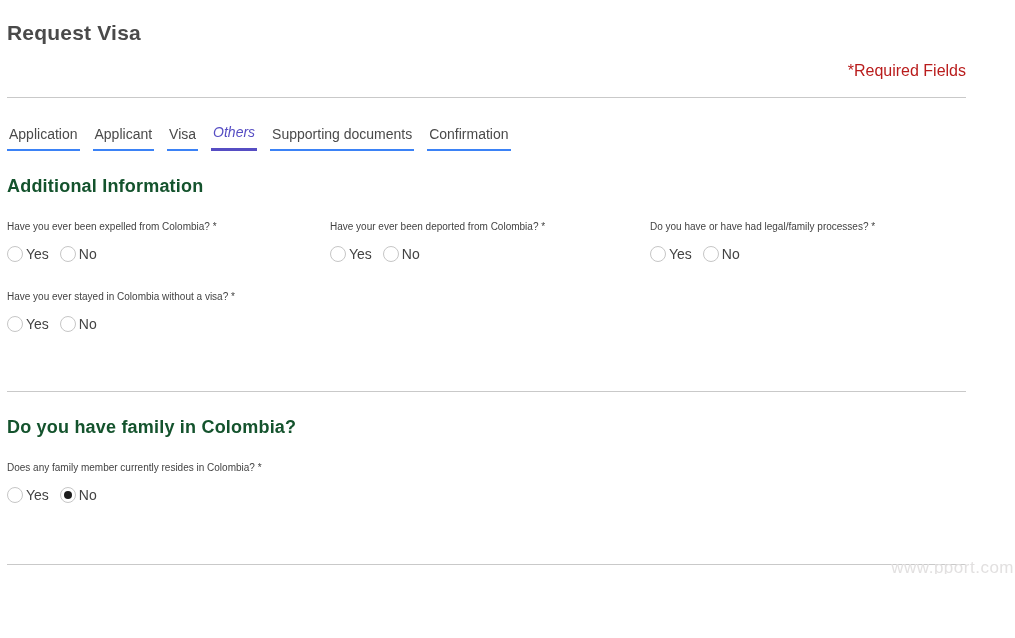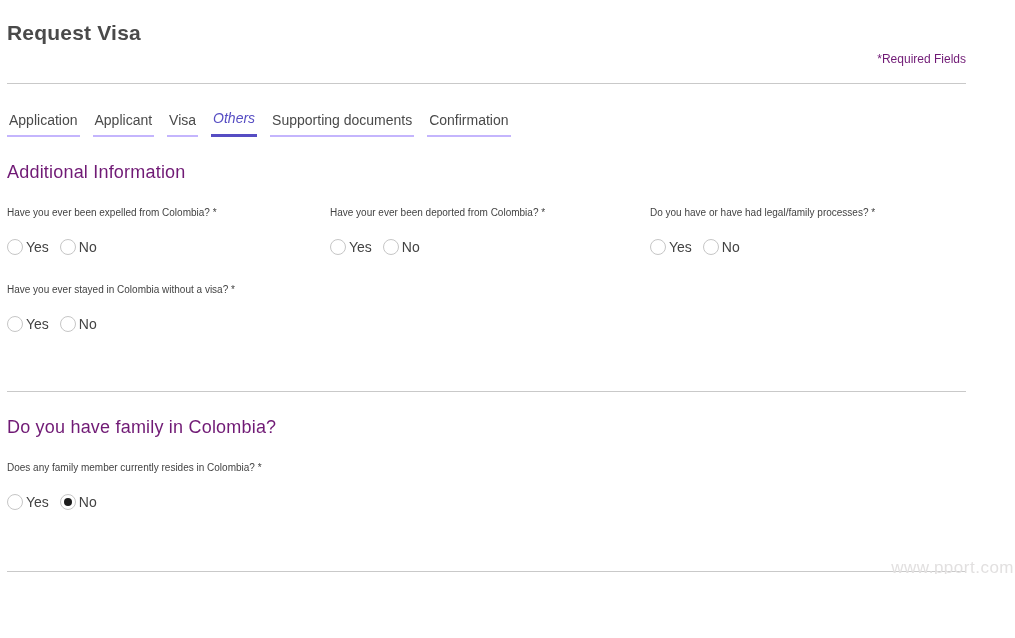--- a/index.html
+++ b/index.html
@@ -20,24 +20,24 @@
 
   
   .page-title {
     padding-top: 21px;
     font-size: 21px;
     font-weight: 600;
     color: #4a4a4a;
     letter-spacing: 0.2px;
   }
   .required-note {
-    margin-top: 7px;
+    margin-top: 17px;
     text-align: right;
-    font-size: 12px;
-    color: #701a75;
+    font-size: 16px;
+    color: #b91c1c;
   }
   .divider {
     border: none;
     border-top: 1px solid #c9c9c9;
     height: 0;
   }
   .divider-1 { margin-top: 17px; }
   .divider-2 { margin-top: 59px; }
   .divider-3 { margin-top: 61px; }
 
@@ -45,57 +45,57 @@
   .tabs {
     margin-top: 26px;
     display: flex;
     align-items: flex-end;
   }
   .tab {
     font-size: 14px;
     color: #4a4a4a;
     padding: 0 2px 7px 2px;
     margin-right: 13px;
-    border-bottom: 2px solid #c4b5fd;
+    border-bottom: 2px solid #3b82f6;
     cursor: pointer;
     white-space: nowrap;
   }
   .tab.active {
     color: #564dc3;
     border-bottom: 3px solid #564dc3;
     padding-bottom: 8px;
     font-style: italic;
   }
 
   
   .section-heading {
     font-size: 18px;
-    font-weight: 400;
-    color: #701a75;
+    font-weight: 700;
+    color: #14532d;
     letter-spacing: 0.2px;
   }
   .heading-additional { margin-top: 25px; }
   .heading-family { margin-top: 25px; }
 
   .questions-grid {
     margin-top: 21px;
     display: grid;
     grid-template-columns: 323px 320px 1fr;
     grid-row-gap: 26px;
   }
   .question-label {
     font-size: 10px;
     color: #434343;
     line-height: 18px;
   }
   .question-label.narrow { max-width: 262px; }
   .family-question { margin-top: 21px; }
 
   .radio-row {
-    margin-top: 17px;
+    margin-top: 10px;
     display: flex;
     align-items: center;
   }
   .radio-option {
     display: inline-flex;
     align-items: center;
     margin-right: 11px;
     cursor: pointer;
   }
   .radio {

